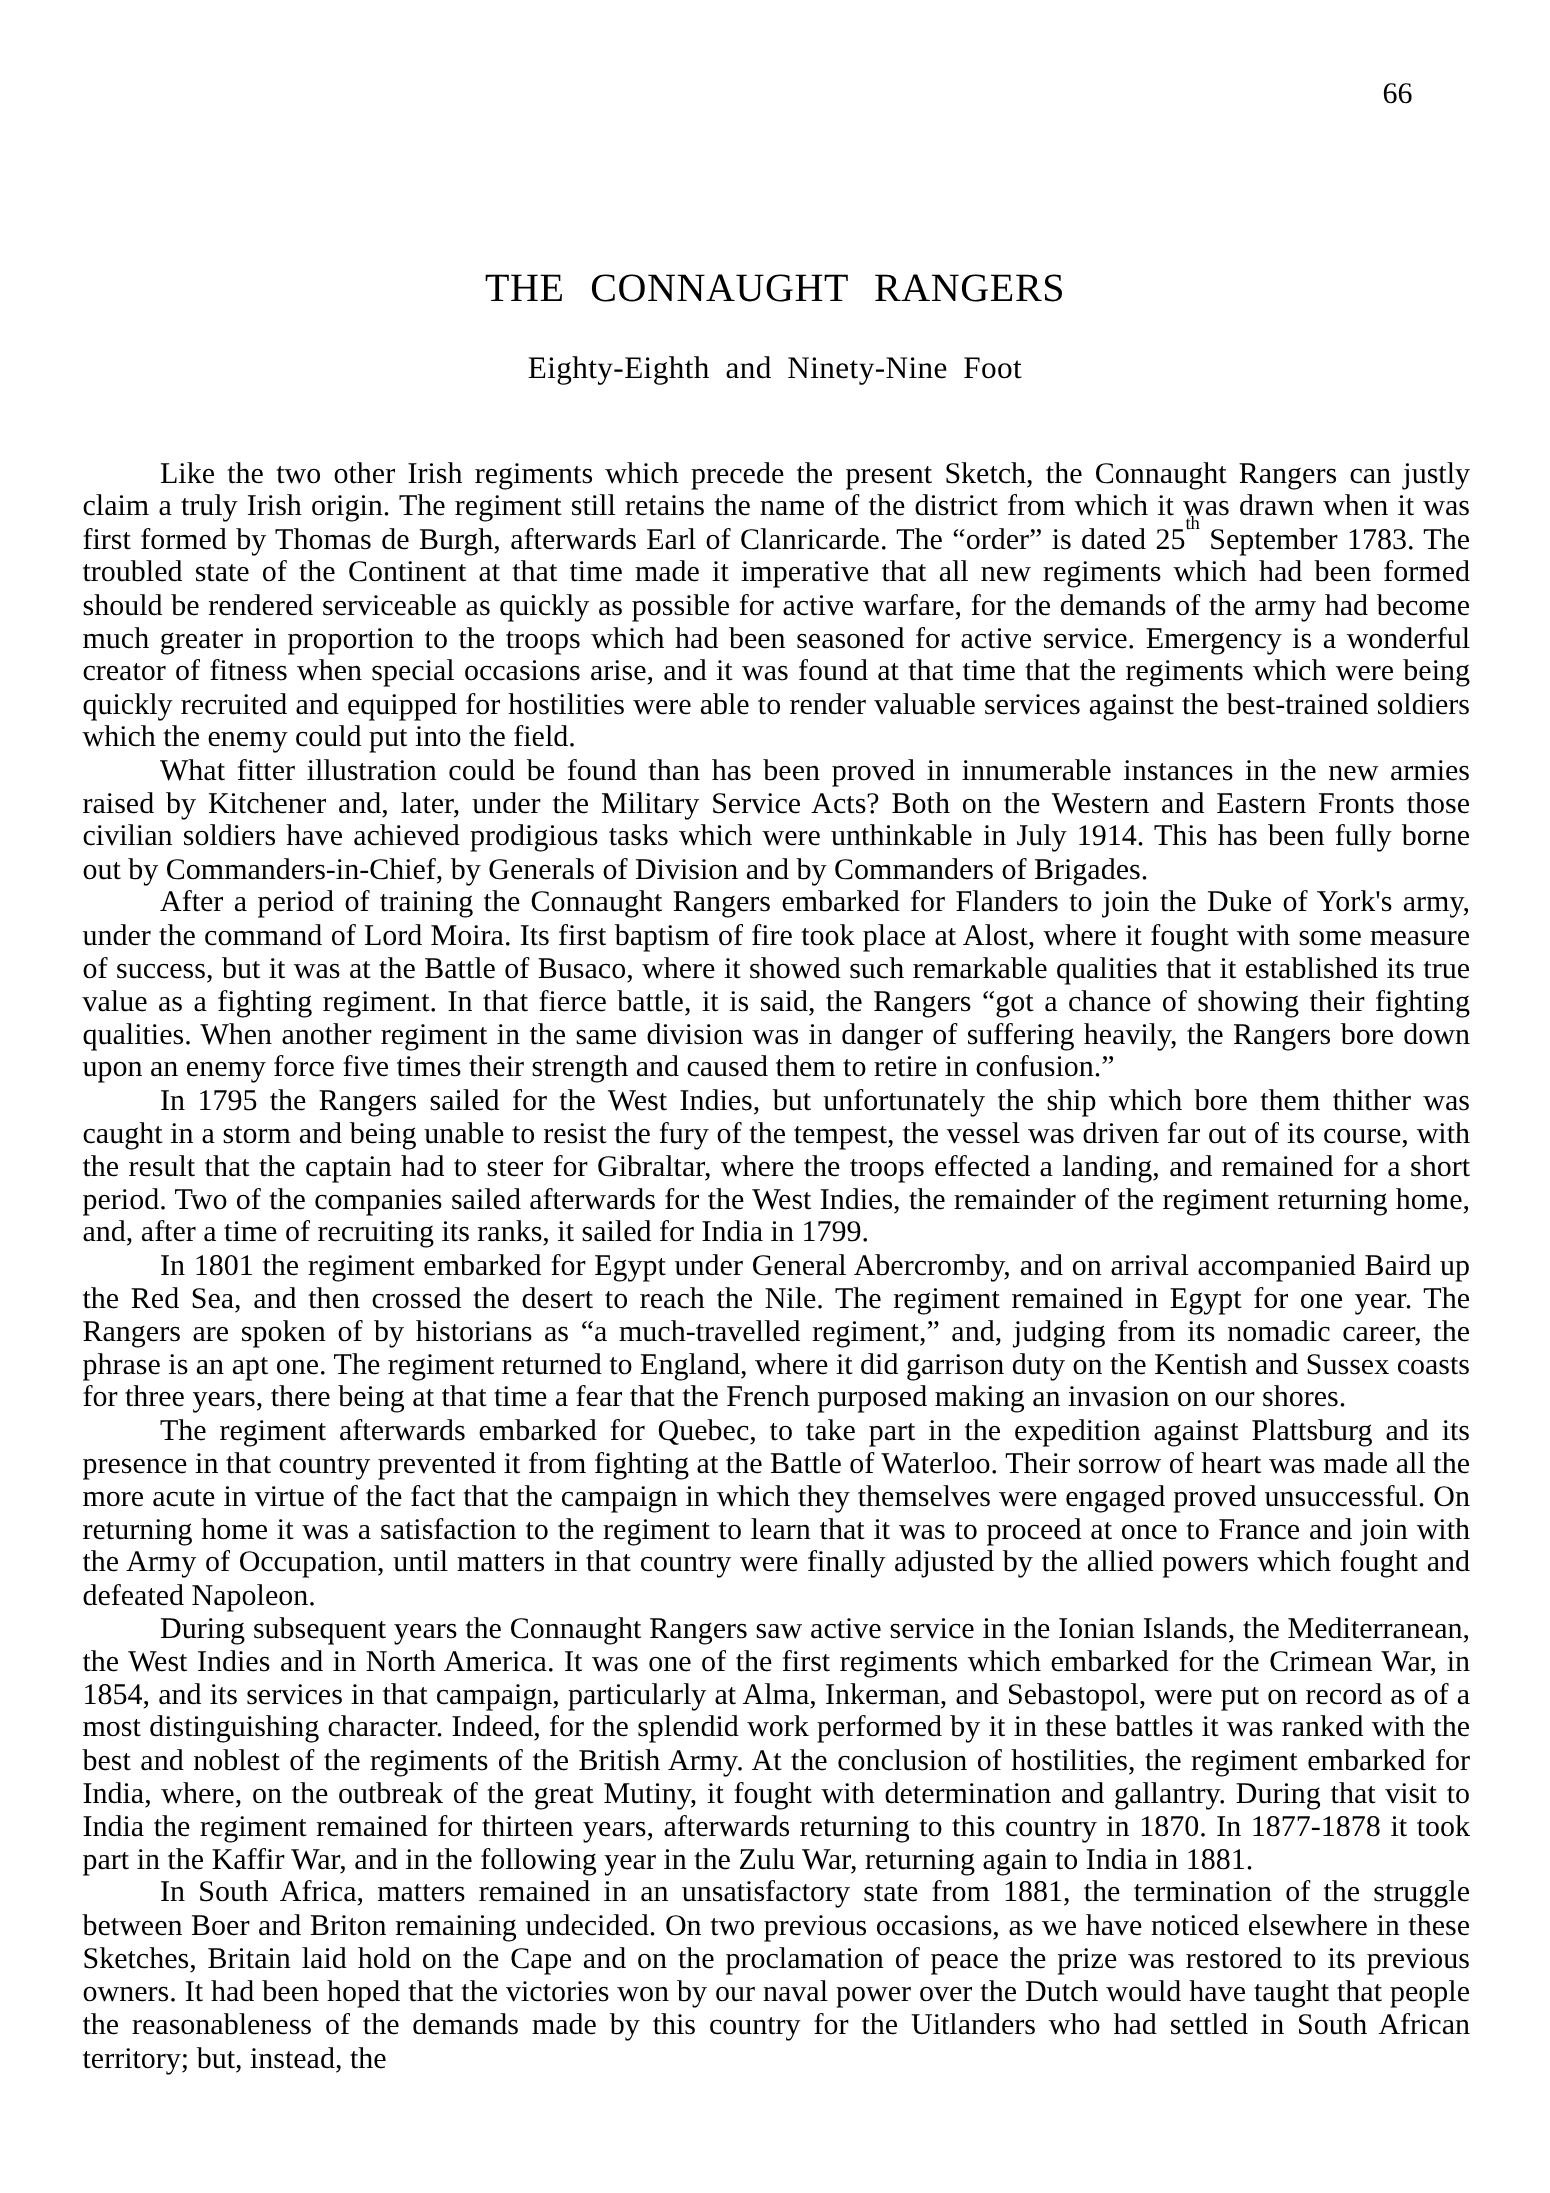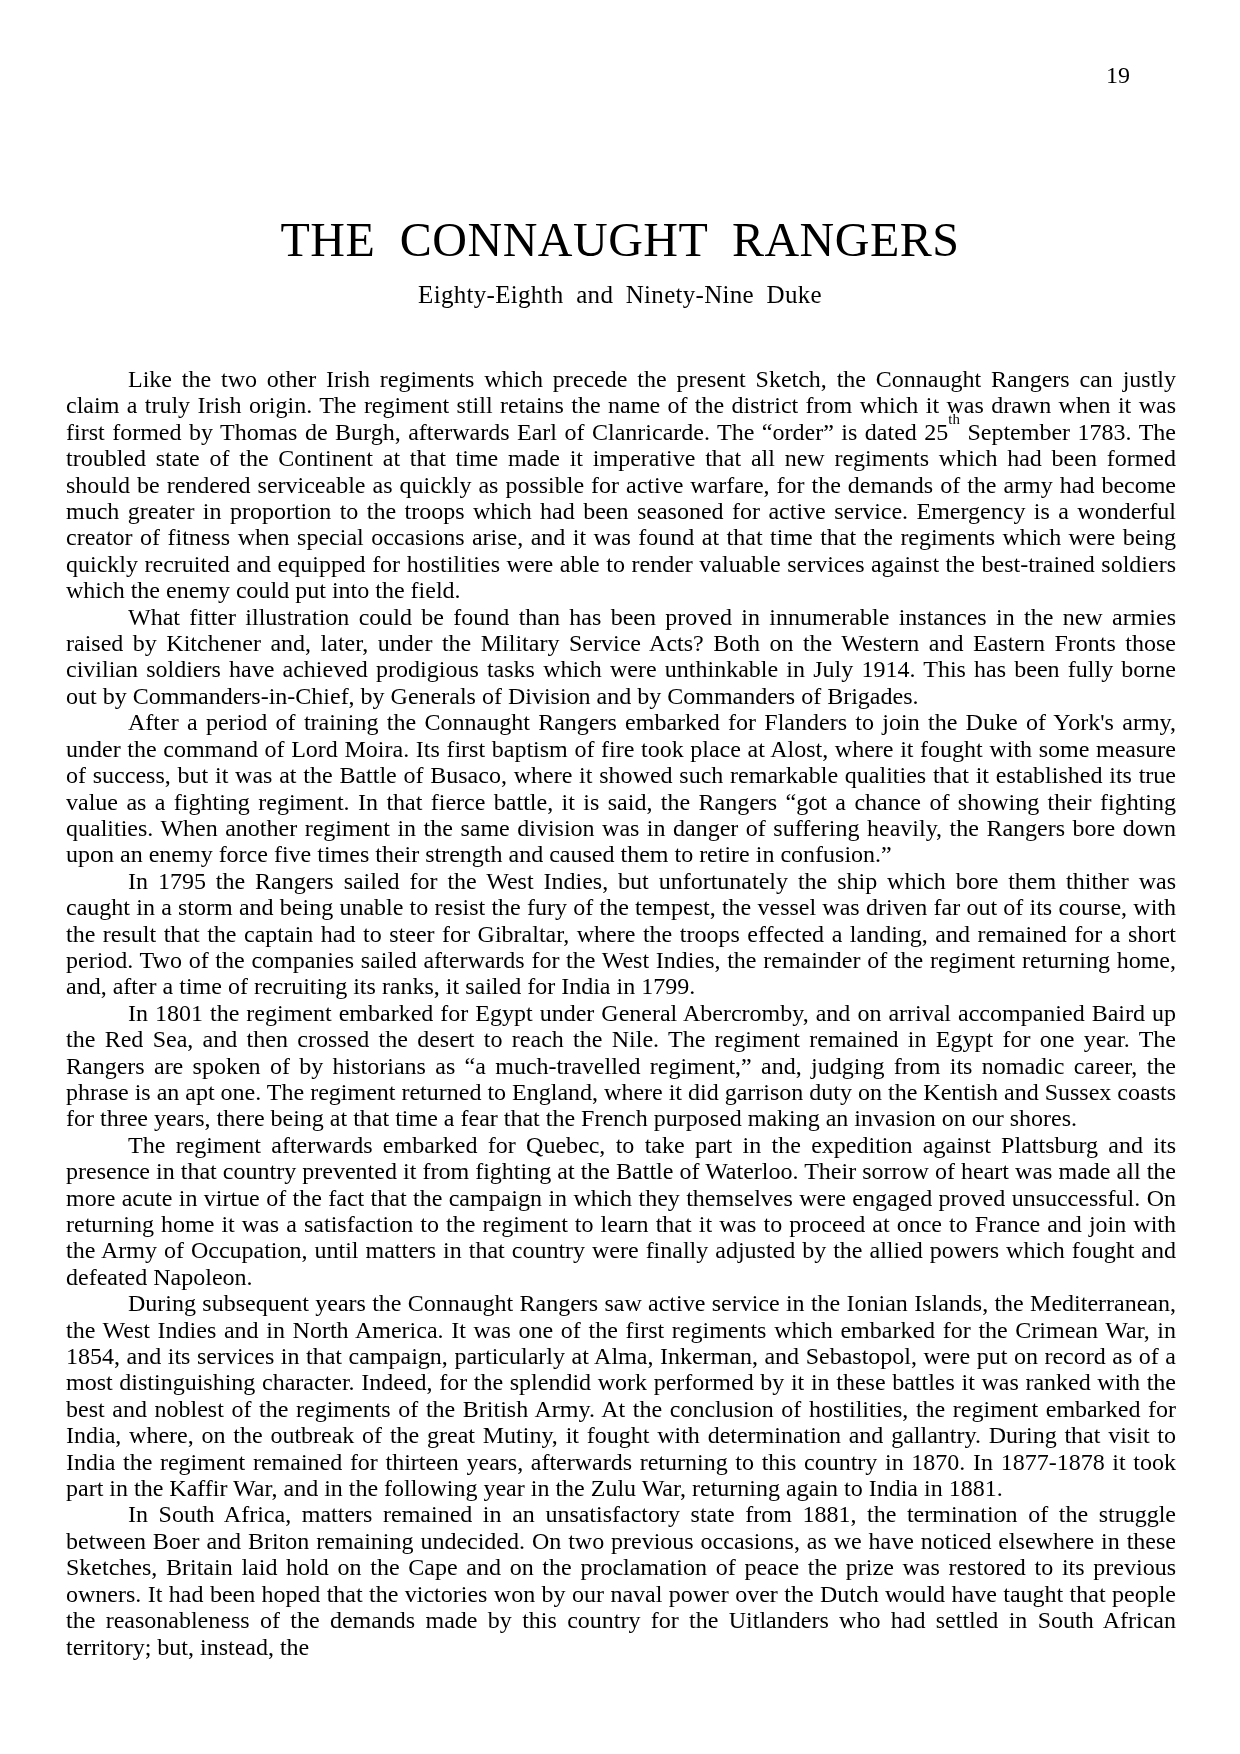--- a/index.html
+++ b/index.html
@@ -23,21 +23,21 @@
     font-size: 24px;
     line-height: 1.1;
   }
   .title {
     position: absolute;
     top: 212px;
     left: 0;
     right: 0;
     margin: 0;
     text-align: center;
-    font-size: 48px;
+    font-size: 32px;
     font-weight: normal;
     letter-spacing: 0.5px;
     word-spacing: 12px;
   }
   .subtitle {
     position: absolute;
     top: 281px;
     left: 0;
     right: 0;
     margin: 0;
@@ -66,25 +66,25 @@
     line-height: 0;
     position: relative;
     top: -0.45em;
   }
 </style>
 </head>
 <body>
 
 <div class="page">
 
-  <div class="page-number">19</div>
+  <div class="page-number">66</div>
 
   <h1 class="title">THE CONNAUGHT RANGERS</h1>
 
-  <h2 class="subtitle">Eighty-Eighth and Ninety-Nine Duke</h2>
+  <h2 class="subtitle">Eighty-Eighth and Ninety-Nine Foot</h2>
 
   <div class="body-text">
 
     <p class="para"><span>Like the two other Irish regiments which precede the present Sketch, the Connaught Rangers can justly claim a truly Irish origin.  The regiment still retains the name of the district from which it was drawn when it was first formed by Thomas de Burgh, afterwards Earl of Clanricarde.  The “order” is dated 25</span><sup class="ord">th</sup><span> September 1783.  The troubled state of the Continent at that time made it imperative that all new regiments which had been formed should be rendered serviceable as quickly as possible for active warfare, for the demands of the army had become much greater in proportion to the troops which had been seasoned for active service.  Emergency is a wonderful creator of fitness when special occasions arise, and it was found at that time that the regiments which were being quickly recruited and equipped for hostilities were able to render valuable services against the best-trained soldiers which the enemy could put into the field.</span></p>
 
     <p class="para">What fitter illustration could be found than has been proved in innumerable instances in the new armies raised by Kitchener and, later, under the Military Service Acts? Both on the Western and Eastern Fronts those civilian soldiers have achieved prodigious tasks which were unthinkable in July 1914.  This has been fully borne out by Commanders-in-Chief, by Generals of Division and by Commanders of Brigades.</p>
 
     <p class="para">After a period of training the Connaught Rangers embarked for Flanders to join the Duke of York's army, under the command of Lord Moira.  Its first baptism of fire took place at Alost, where it fought with some measure of success, but it was at the Battle of Busaco, where it showed such remarkable qualities that it established its true value as a fighting regiment.  In that fierce battle, it is said, the Rangers “got a chance of showing their fighting qualities.  When another regiment in the same division was in danger of suffering heavily, the Rangers bore down upon an enemy force five times their strength and caused them to retire in confusion.”</p>
 
     <p class="para">In 1795 the Rangers sailed for the West Indies, but unfortunately the ship which bore them thither was caught in a storm and being unable to resist the fury of the tempest, the vessel was driven far out of its course, with the result that the captain had to steer for Gibraltar, where the troops effected a landing, and remained for a short period.  Two of the companies sailed afterwards for the West Indies, the remainder of the regiment returning home, and, after a time of recruiting its ranks, it sailed for India in 1799.</p>

